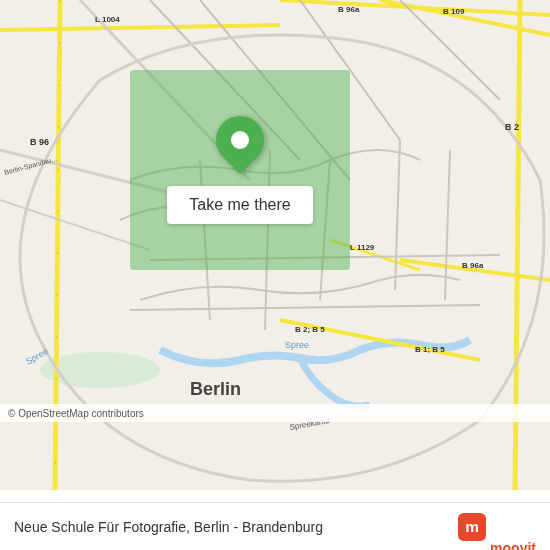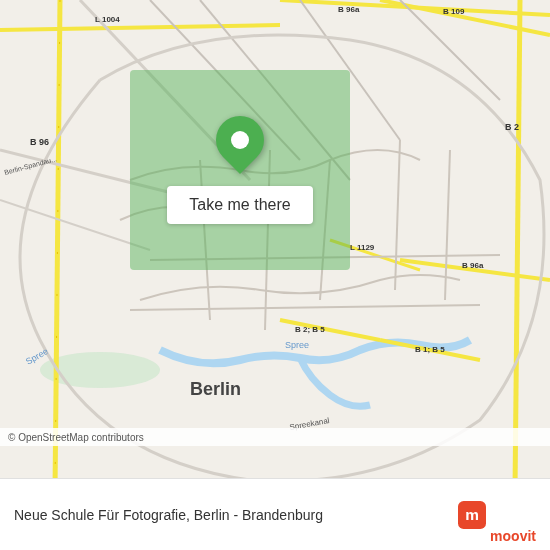--- a/index.html
+++ b/index.html
@@ -91,36 +91,36 @@
       white-space: nowrap;
       margin-top: 6px;
     }
 
     
     #attribution-bar {
       width: 550px;
       height: 18px;
       background: rgba(255,255,255,0.85);
       position: absolute;
-      bottom: 44px;
+      bottom: 68px;
       left: 0;
       display: flex;
       align-items: center;
       padding: 0 8px;
     }
 
     .attribution-text {
       font-size: 10px;
       color: #555;
     }
 
     
     #bottom-bar {
       width: 550px;
-      height: 72px;
+      height: 48px;
       background: white;
       border-top: 1px solid #e0e0e0;
       display: flex;
       align-items: center;
       padding: 0 14px;
       gap: 10px;
       position: absolute;
       bottom: 0;
       left: 0;
     }

